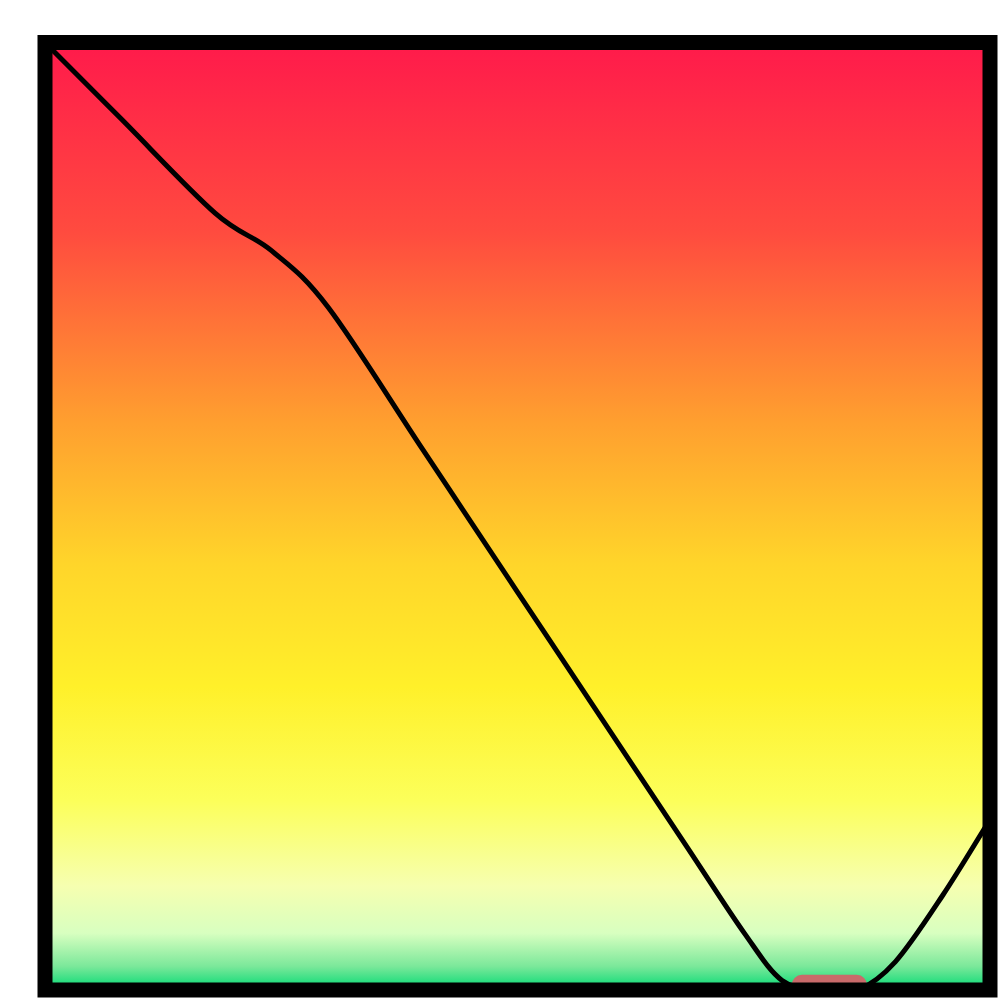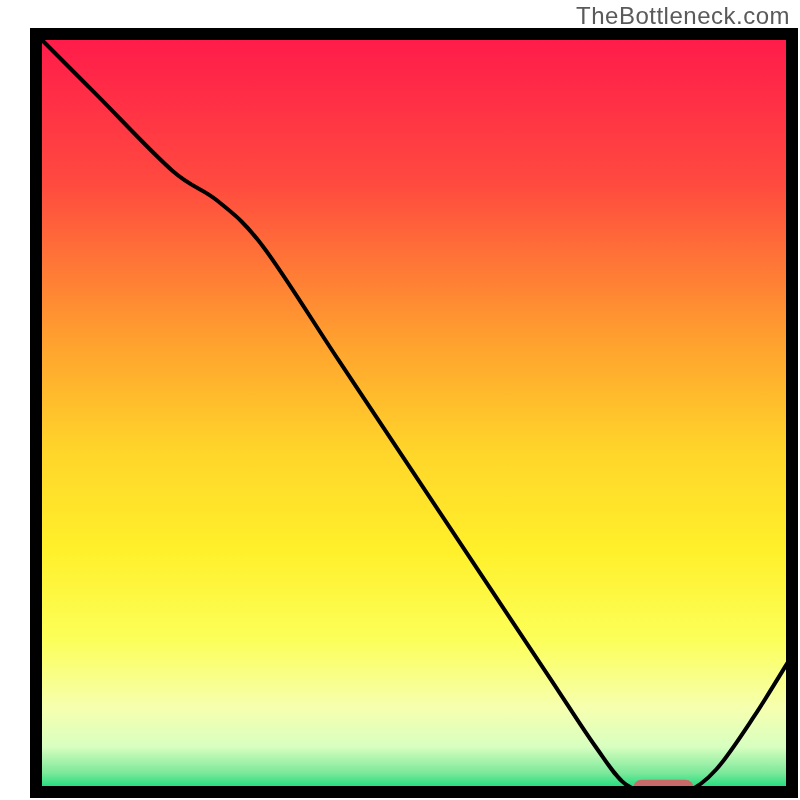--- a/index.html
+++ b/index.html
@@ -28,21 +28,20 @@
     display: block;
     position: absolute;
     top: 0;
     left: 0;
   }
 </style>
 </head>
 <body>
 
 <div class="container">
-  <div class="watermark">TheBottleneck.com</div>
   <svg id="chart-svg" width="800" height="800" viewBox="0 0 800 800">
       <defs>
         <linearGradient id="bg-grad" x1="0" y1="0" x2="0" y2="1">
           <stop offset="0%" stop-color="#ff1a4b"></stop>
           <stop offset="20%" stop-color="#ff4b3f"></stop>
           <stop offset="40%" stop-color="#ff9f2f"></stop>
           <stop offset="55.00000000000001%" stop-color="#ffd52a"></stop>
           <stop offset="68%" stop-color="#fff02a"></stop>
           <stop offset="80%" stop-color="#fcff5a"></stop>
           <stop offset="89%" stop-color="#f6ffb0"></stop>

